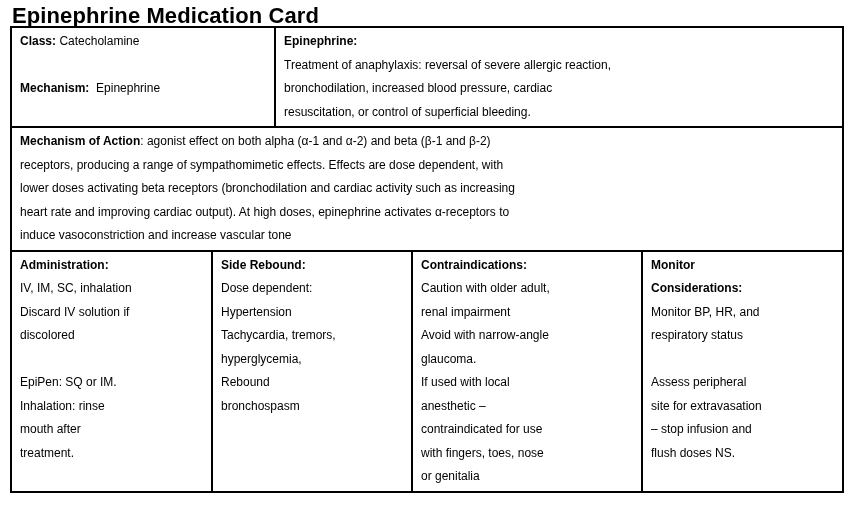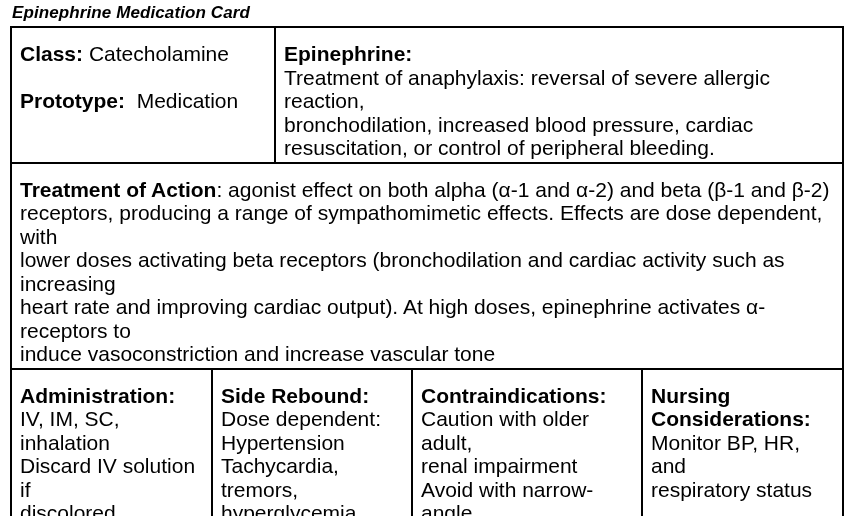--- a/index.html
+++ b/index.html
@@ -3,32 +3,32 @@
 <meta charset="utf-8">
 <style>
   html,body{margin:0;padding:0;}
   body{
     width:849px;height:516px;overflow:hidden;position:relative;
     background:#ffffff;color:#000000;
     font-family:"Liberation Sans", sans-serif;
   }
   .title{
     position:absolute;left:12px;top:3px;
-    font-size:17px;font-weight:700;letter-spacing:0.1px;font-style:italic;
+    font-size:22px;font-weight:700;letter-spacing:0.1px;
   }
   table.card{
     position:absolute;left:10px;top:26px;
     width:832px;table-layout:fixed;border-collapse:collapse;
     background:#ffffff;
   }
   td{
     border:2px solid #000000;
     vertical-align:top;
-    padding:14px 8px 2px 8px;
-    font-size:21px;line-height:23.5px;
+    padding:2px 8px 2px 8px;
+    font-size:12px;line-height:23.5px;
     overflow:hidden;
   }
   tr.r1{height:97px;}
   tr.r2{height:121px;}
   tr.r3{height:240px;}
   .b{font-weight:700;}
   p{margin:0;}
   p.gap{margin-top:23.5px;}
   .pre, .cellbody, .cellhead{white-space:pre-line;}
 </style>
@@ -42,32 +42,32 @@
     <col style="width:201px">
       <col style="width:63px">
       <col style="width:137px">
       <col style="width:230px">
       <col style="width:201px">
   </colgroup>
   <tbody>
       <tr class="r1">
     <td colspan="2">
       <p><b class="b">Class:</b> <span>Catecholamine</span></p>
-      <p class="gap"><b class="b">Prototype:</b>&nbsp; <span>Medication</span></p>
+      <p class="gap"><b class="b">Mechanism:</b>&nbsp; <span>Epinephrine</span></p>
     </td>
     <td colspan="3">
       <div class="b cellhead">Epinephrine:</div>
       <div class="cellbody">Treatment of anaphylaxis: reversal of severe allergic reaction,
 bronchodilation, increased blood pressure, cardiac
-resuscitation, or control of peripheral bleeding.</div>
+resuscitation, or control of superficial bleeding.</div>
     </td>
   </tr>
   <tr class="r2">
     <td colspan="5">
-      <p class="pre"><b class="b">Treatment of Action</b><span>: agonist effect on both alpha (α-1 and α-2) and beta (β-1 and β-2)
+      <p class="pre"><b class="b">Mechanism of Action</b><span>: agonist effect on both alpha (α-1 and α-2) and beta (β-1 and β-2)
 receptors, producing a range of sympathomimetic effects. Effects are dose dependent, with
 lower doses activating beta receptors (bronchodilation and cardiac activity such as increasing
 heart rate and improving cardiac output). At high doses, epinephrine activates α-receptors to
 induce vasoconstriction and increase vascular tone</span></p>
     </td>
   </tr>
   <tr class="r3">
     <td>
       <div class="b cellhead">Administration:</div>
       <div class="cellbody">IV, IM, SC, inhalation
@@ -94,21 +94,21 @@
 renal impairment
 Avoid with narrow-angle
 glaucoma.
 If used with local
 anesthetic –
 contraindicated for use
 with fingers, toes, nose
 or genitalia</div>
     </td>
     <td>
-      <div class="b cellhead">Nursing
+      <div class="b cellhead">Monitor
 Considerations:</div>
       <div class="cellbody">Monitor BP, HR, and
 respiratory status
 
 Assess peripheral
 site for extravasation
 – stop infusion and
 flush doses NS.</div>
     </td>
   </tr>

